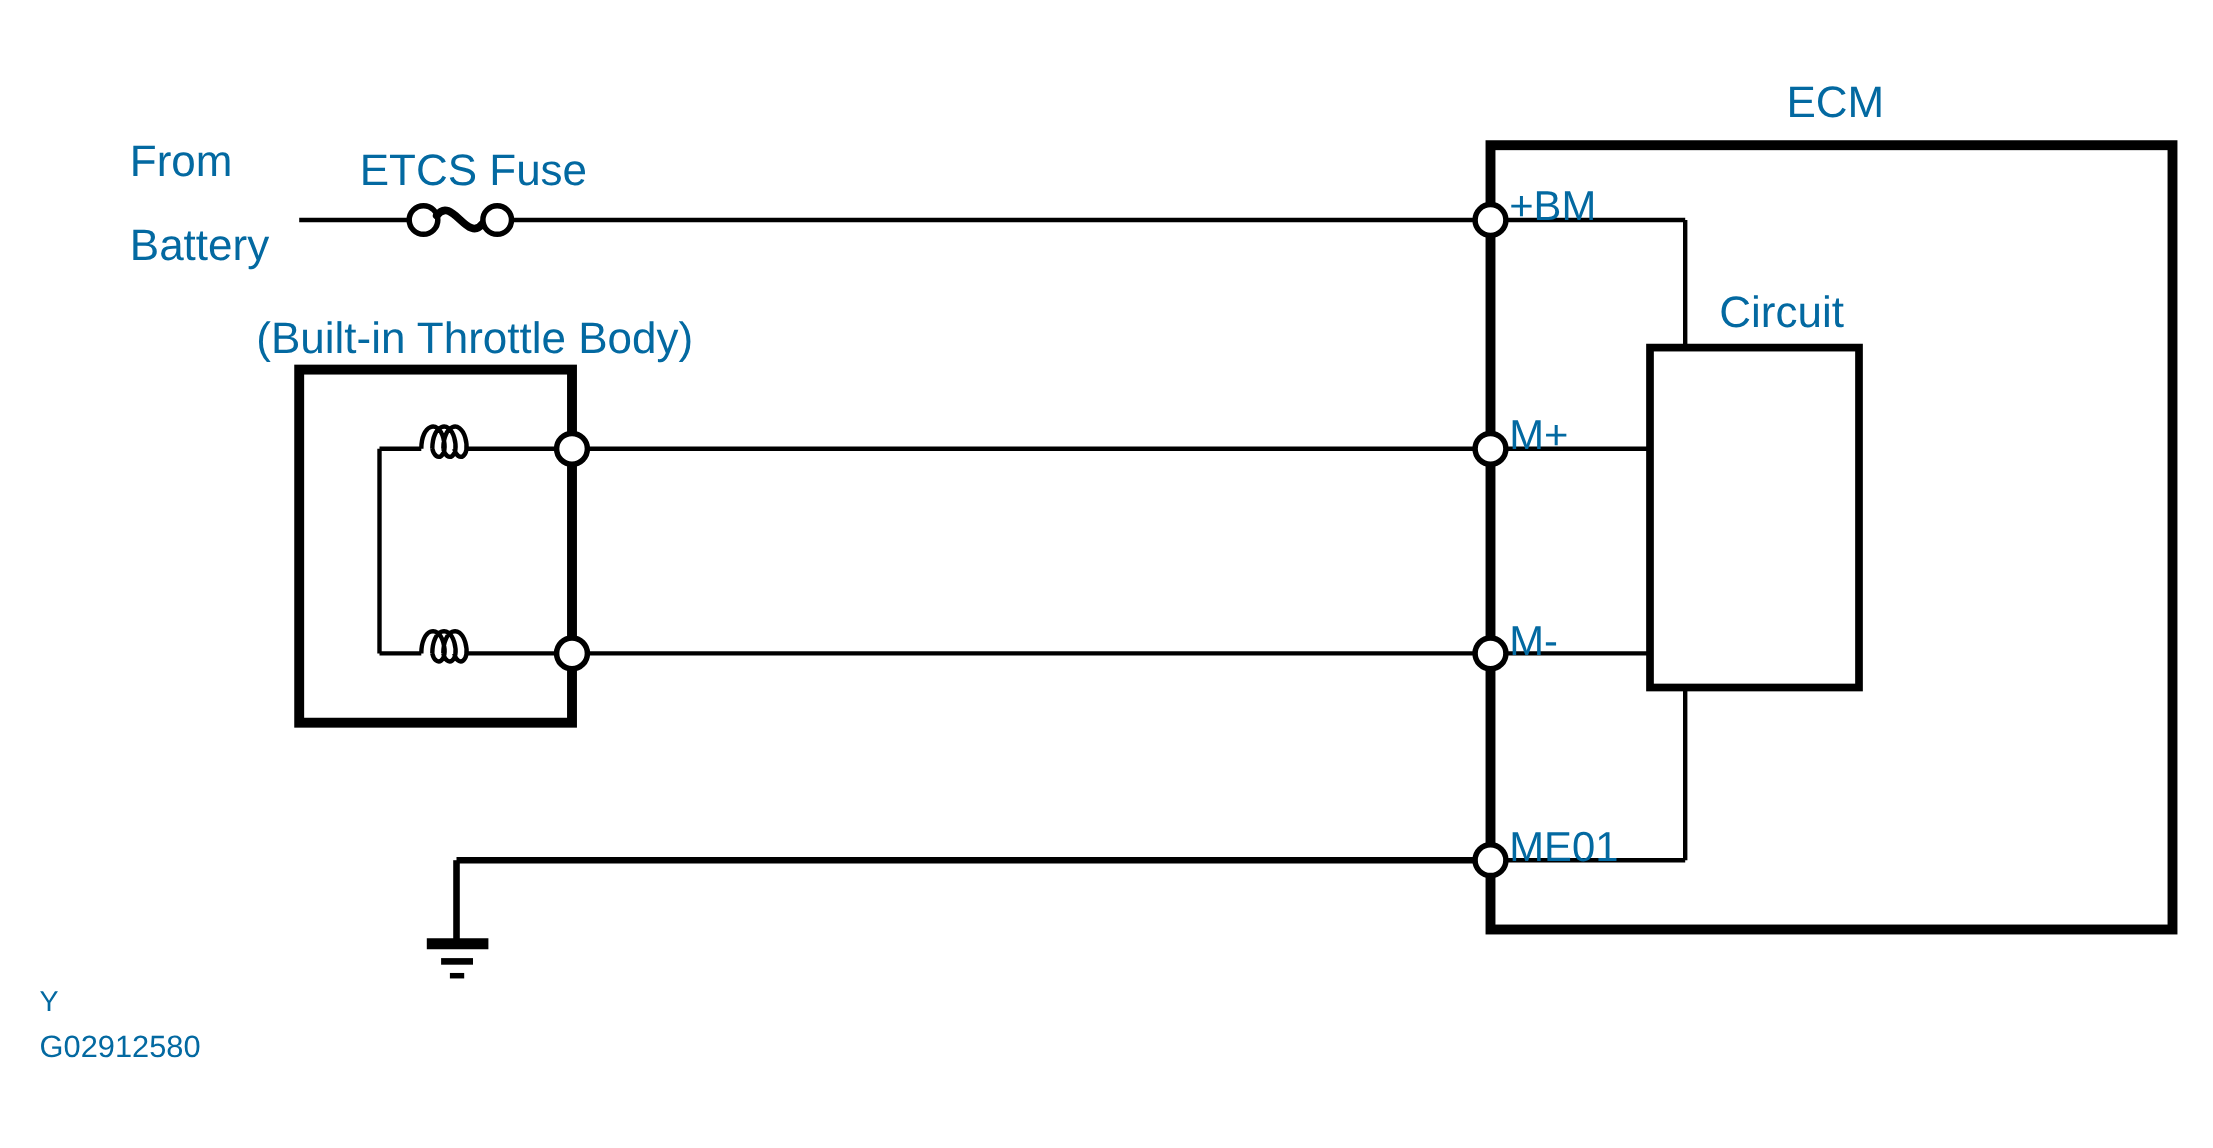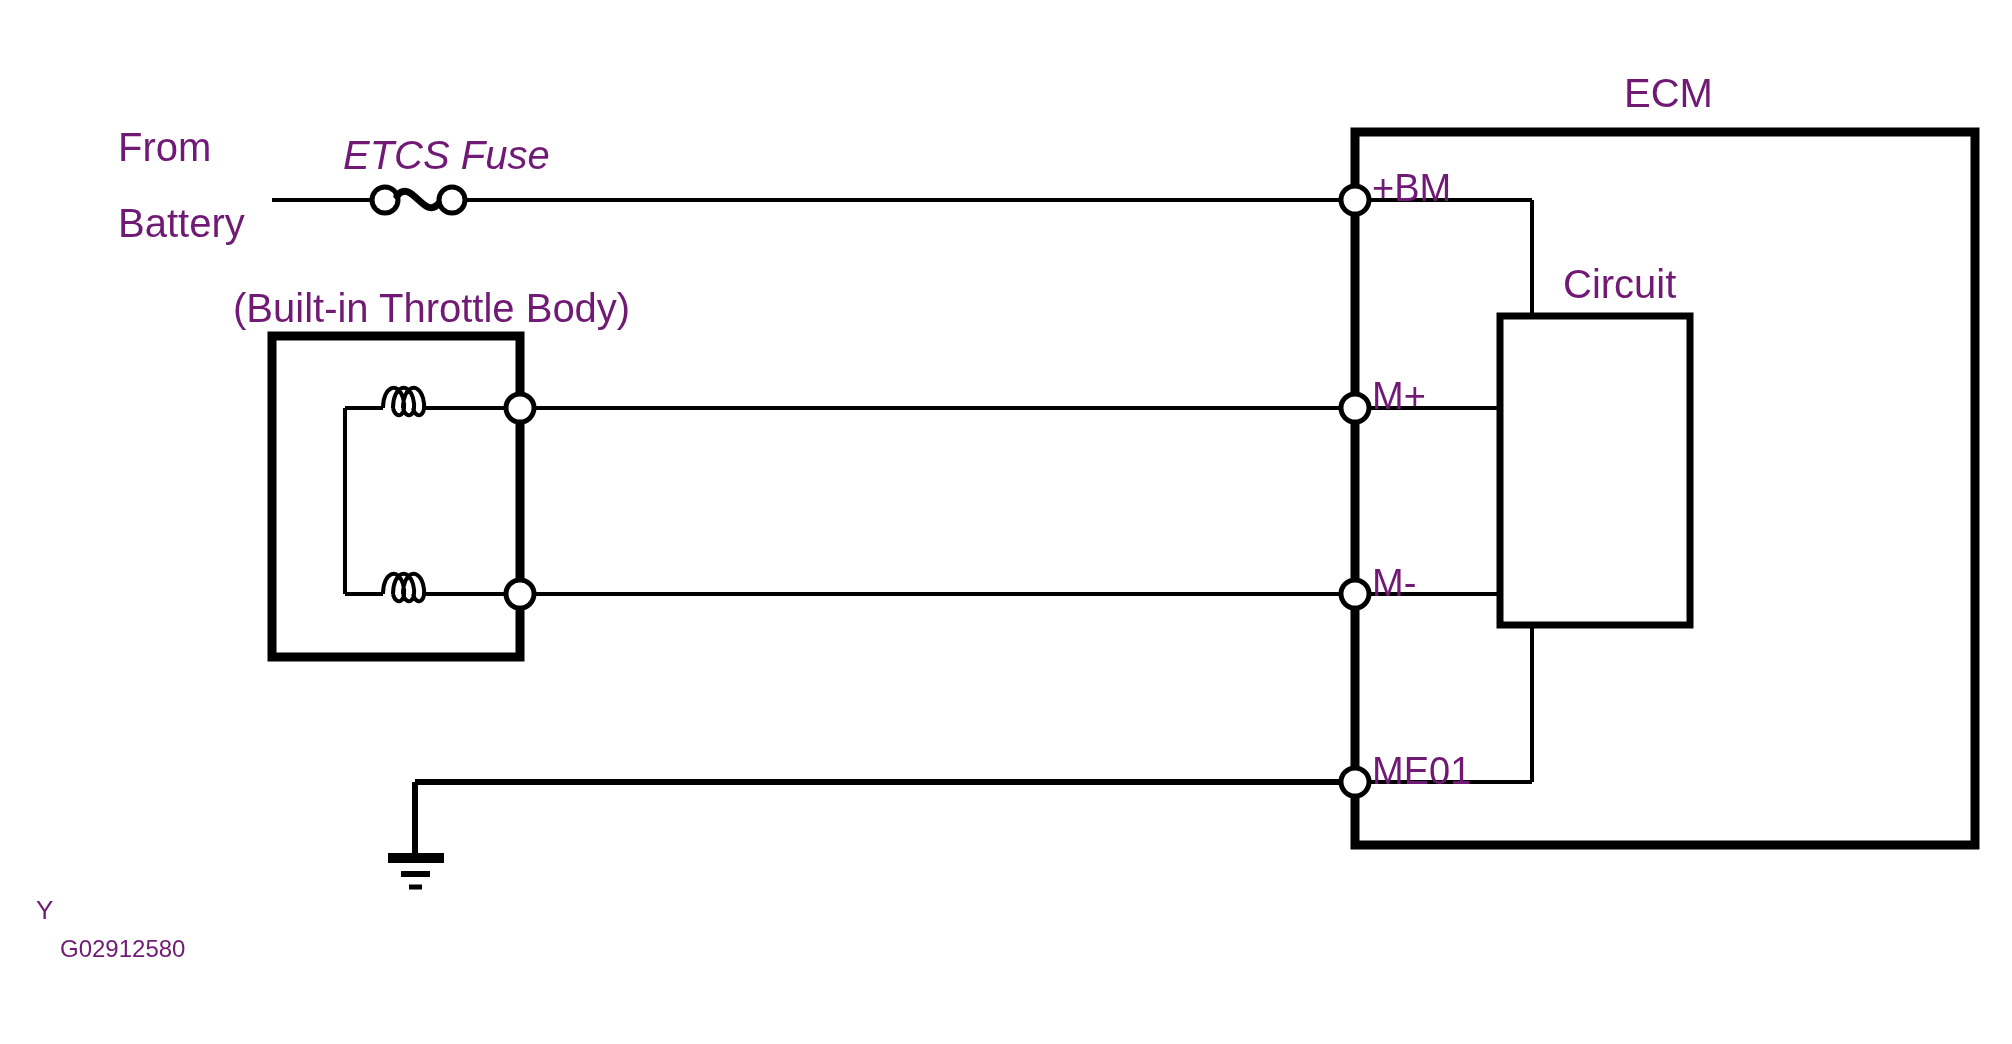--- a/index.html
+++ b/index.html
@@ -23,26 +23,26 @@
     position: absolute;
     top: 0;
     left: 0;
     width: 2012px;
     height: 1044px;
   }
   .lbl {
     position: absolute;
     white-space: pre;
     font-family: "Liberation Sans", sans-serif;
-    color: #701a75;
+    color: #0369a1;
     line-height: 1.18;
   }
   .lbl-lg   { font-size: 40px; }
   .lbl-term { font-size: 38px; margin-top: 20px; }
-  .lbl-sm   { font-size: 24px; margin-left: 24px; }
+  .lbl-sm   { font-size: 28px; }
   .lbl-xs   { font-size: 26px; }
 </style>
 </head>
 <body>
 
 <div id="diagram-root">
 
   <svg id="diagram-svg" viewBox="0 0 2012 1044" xmlns="http://www.w3.org/2000/svg">
 
     <rect x="1355" y="132" width="620" height="713" fill="none" stroke="#000000" stroke-width="9"></rect>
@@ -112,21 +112,21 @@
     <circle cx="520" cy="594" r="14" fill="#ffffff" stroke="#000000" stroke-width="5"></circle>
     <circle cx="1355" cy="200" r="14" fill="#ffffff" stroke="#000000" stroke-width="5"></circle>
     <circle cx="1355" cy="408" r="14" fill="#ffffff" stroke="#000000" stroke-width="5"></circle>
     <circle cx="1355" cy="594" r="14" fill="#ffffff" stroke="#000000" stroke-width="5"></circle>
     <circle cx="1355" cy="782" r="14" fill="#ffffff" stroke="#000000" stroke-width="5"></circle>
   </svg>
 
   <div class="lbl lbl-lg" style="left:118px; top:124px;">From</div>
   <div class="lbl lbl-lg" style="left:118px; top:172px;margin-top:28px;">Battery</div>
 
-  <div class="lbl lbl-lg" style="left:343px; top:132px;font-style:italic;">ETCS Fuse</div>
+  <div class="lbl lbl-lg" style="left:327px; top:132px;">ETCS Fuse</div>
 
   <div class="lbl lbl-lg" style="left:205px; top:285px;margin-left:28px;">(Built-in Throttle Body)</div>
 
   <div class="lbl lbl-lg" style="left:1624px; top:70px;">ECM</div>
 
   <div class="lbl lbl-lg" style="left:1563px; top:261px;">Circuit</div>
 
   <div class="lbl lbl-term" style="left:1372px; top:146px;">+BM</div>
   <div class="lbl lbl-term" style="left:1372px; top:354px;">M+</div>
   <div class="lbl lbl-term" style="left:1372px; top:541px;">M-</div>

